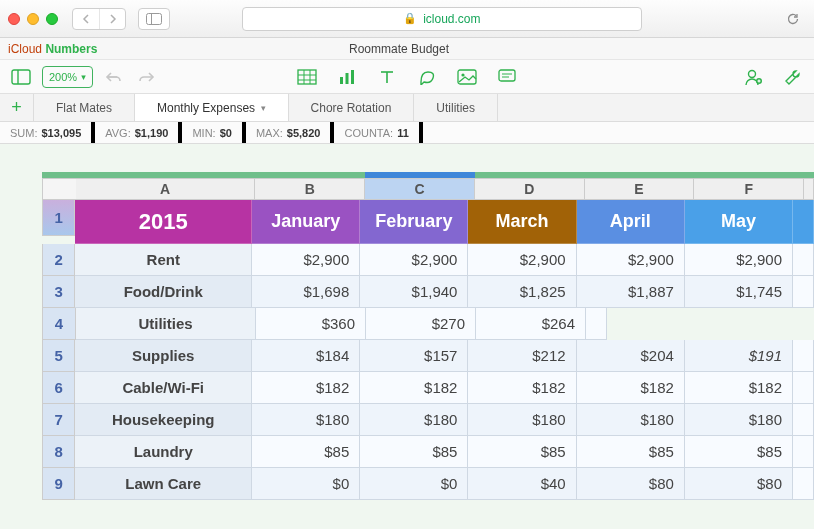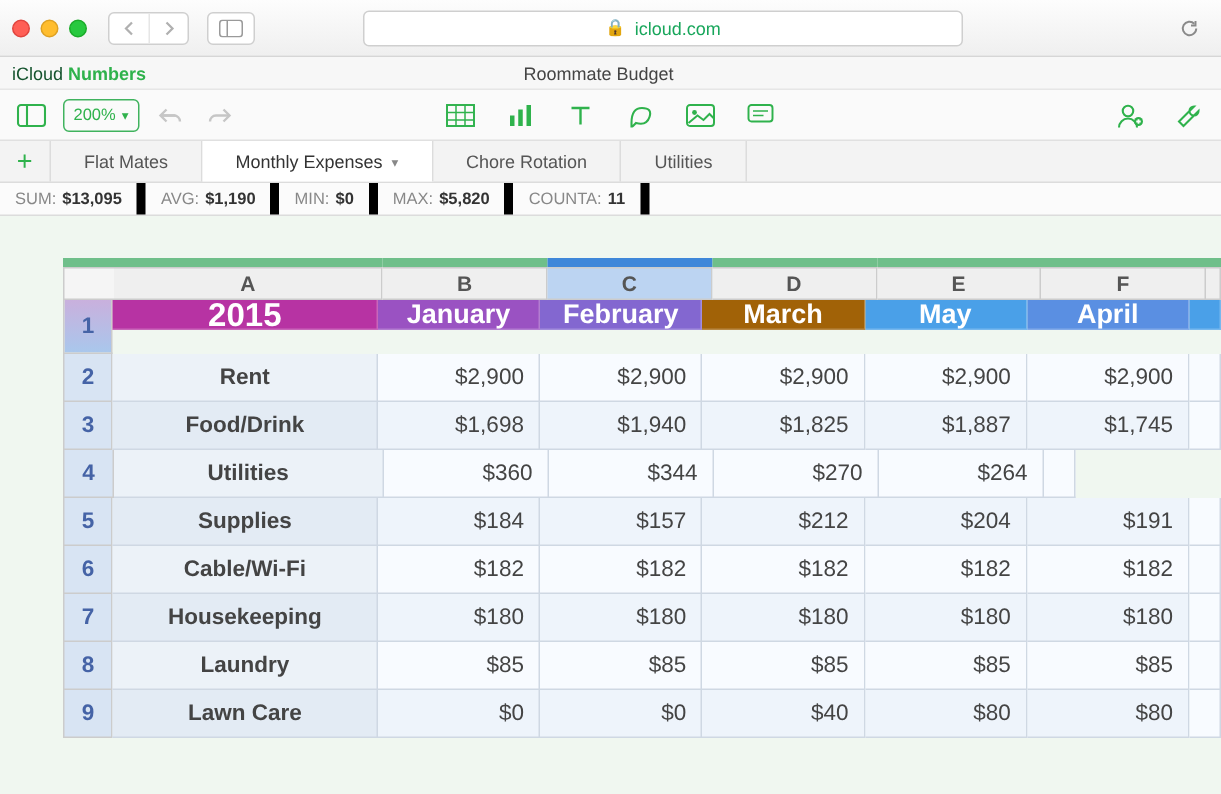--- a/index.html
+++ b/index.html
@@ -15,55 +15,55 @@
   .navbtns span{ width:26px; display:flex; align-items:center; justify-content:center; color:#b0b0b0;}
   .navbtns span + span { border-left:1px solid #e6e6e6;}
   .sidebarbtn{ width:32px; height:22px; border:1px solid #cfcfcf; border-radius:4px; display:flex; align-items:center; justify-content:center; margin-left:6px; background:#fff;}
   .addressbar { flex:1; max-width:400px; height:24px; background:#fff; border:1px solid #cfcfcf; border-radius:4px; margin: 0 auto; display:flex; align-items:center; justify-content:center; gap:6px; color:#606060; font-size:12px;}
   .addressbar .lock{ color:#18a65b; font-size:11px;}
   .addressbar .host{ color:#18a65b; }
   .reload { width:26px; height:22px; color:#777; display:flex; align-items:center; justify-content:center; margin-left:auto;}
   
   .appheader { height: 22px; background:#f7f7f7; border-bottom:1px solid #e6e6e6; position:relative; display:flex; align-items:center;}
   .brand { font-size:12px; padding-left:8px;}
-  .brand .cloud{ color:#14532d;} .brand .num{ color:#2fb24c; font-weight:600;}
+  .brand .cloud{ color:#c2410c;} .brand .num{ color:#2fb24c; font-weight:600;}
   .doctitle { position:absolute; left:0; right:16px; text-align:center; font-size:12px; color:#444;}
   
   .toolbar { height:34px; background:#fafafa; border-bottom:1px solid #e0e0e0; display:flex; align-items:center; padding:0 10px; gap:10px; position:relative;}
   .tb-ico { width:22px; height:22px; display:flex; align-items:center; justify-content:center; color:#2fb24c; }
   .tb-ico.muted { color:#c6c6c6;}
   .zoom { height:22px; border:1px solid #40b35e; border-radius:4px; color:#2fb24c; font-size:11px; padding:0 6px; display:flex; align-items:center; gap:4px;}
   .zoom:after{content:"▾"; font-size:9px;}
   .toolbar .center { position:absolute; left:50%; transform:translateX(-50%); display:flex; gap:18px;}
   .toolbar .right { margin-left:auto; display:flex; gap:18px;}
   
   .tabsrow { height:28px; background:#f3f3f3; border-bottom:1px solid #dcdcdc; display:flex; align-items:stretch;}
   .addtab { width:34px; display:flex; align-items:center; justify-content:center; color:#2fb24c; border-right:1px solid #dcdcdc; font-size:18px;}
   .sheettab { padding:0 22px; display:flex; align-items:center; font-size:12px; color:#555; border-right:1px solid #dcdcdc; cursor:default;}
   .sheettab.active { background:#fff; color:#333; position:relative;}
   .sheettab.active:after { content:"▾"; font-size:9px; margin-left:6px; color:#888;}
   
   .statsbar { height:22px; background:#fbfbfb; border-bottom:1px solid #dcdcdc; display:flex; align-items:stretch; font-size:11px; color:#888;}
-  .stat { padding:0 10px; border-right:6px solid #000000; display:flex; align-items:center; gap:4px;}
+  .stat { padding:0 10px; border-right:4px solid #000000; display:flex; align-items:center; gap:4px;}
   .stat b { color:#333;}
   
   .canvas { height:385px; background:#f0f7f0; position:relative; overflow:hidden;}
   .sheetwrap { position:absolute; left:42px; top:34px; right:0; }
   
   .colhdrs { display:flex;}
   .corner { width:34px; height:22px; background:#f5f5f5; border:1px solid #ccc; border-right:none;}
   .colcell { height:22px; border:1px solid #ccc; border-left:none; display:flex; align-items:center; justify-content:center; font-weight:600; color:#555; font-size:14px; background:#efefef;}
   .colcell.sel { background:#bcd4f2;}
   .colcell.last { width:10px; border-right:1px solid #ccc;}
   
   .row { display:flex;}
   .rowhdr { width:34px; display:flex; align-items:center; justify-content:center; border:1px solid #ccc; border-top:none; font-weight:600; color:#4563a6; font-size:15px; background:#d8e4f3;}
   .rowhdr.grad { background:linear-gradient(#c9b0dd,#a9c7ec);}
   .cell { border:1px solid #cfd8e3; border-top:none; border-left:none; display:flex; align-items:center; height:32px; padding:0 10px; font-size:15px;}
-  .row.hdrrow .cell { height:20px; color:#fff; font-weight:700; font-size:18px; border-color:rgba(255,255,255,0.25);text-align:center; }
+  .row.hdrrow .cell { height:44px; color:#fff; font-weight:700; font-size:18px; border-color:rgba(255,255,255,0.25);text-align:center; }
   .labelcell { justify-content:center; font-weight:700; color:#444; background:#ecf2f8;}
   .valcell { justify-content:flex-end; color:#444; background:#f8fbff;}
   .row.alt .labelcell { background:#e3ebf4;}
   .row.alt .valcell { background:#eef4fb;}
   .lastcell { width:10px; border-right:1px solid #cfd8e3; background:#f8fbff;}
   
   .selstrip { position:absolute; left:42px; right:0; top:28px; height:6px; display:flex;}
   .selstrip > div{ height:6px;}
   svg { display:block;}
 </style>
@@ -251,22 +251,22 @@
         <div class="colcell" style="width: 110px;">F</div>
         <div class="colcell last"></div>
       </div>
     <div id="gridbody">
         <div class="row hdrrow">
           <div class="rowhdr grad" style="height: 36px;">1</div>
           <div class="cell" style="width: 180px; background: rgb(183, 51, 163); justify-content: center; font-size: 22px;">2015</div>
           <div class="cell" style="width: 110px; background: rgb(154, 82, 194); justify-content: center;">January</div>
           <div class="cell" style="width: 110px; background: rgb(131, 103, 208); justify-content: center;">February</div>
           <div class="cell" style="width: 110px; background: #a16207; justify-content: center;">March</div>
+          <div class="cell" style="width: 110px; background: rgb(90, 143, 226); justify-content: center;">April</div>
           <div class="cell" style="width: 110px; background: rgb(74, 160, 232); justify-content: center;">May</div>
-          <div class="cell" style="width: 110px; background: rgb(90, 143, 226); justify-content: center;">April</div>
           <div class="cell" style="width: 10px; background: rgb(74, 160, 232);"></div>
         </div>
         <div class="row">
           <div class="rowhdr" style="height: 32px;">2</div>
           <div class="cell labelcell" style="width: 180px;">Rent</div>
           <div class="cell valcell" style="width: 110px;">$2,900</div>
           <div class="cell valcell" style="width: 110px;">$2,900</div>
           <div class="cell valcell" style="width: 110px;">$2,900</div>
           <div class="cell valcell" style="width: 110px;">$2,900</div>
           <div class="cell valcell" style="width: 110px;">$2,900</div>
@@ -279,33 +279,32 @@
           <div class="cell valcell" style="width: 110px;">$1,940</div>
           <div class="cell valcell" style="width: 110px;">$1,825</div>
           <div class="cell valcell" style="width: 110px;">$1,887</div>
           <div class="cell valcell" style="width: 110px;">$1,745</div>
           <div class="cell lastcell"></div>
         </div>
         <div class="row">
           <div class="rowhdr" style="height: 32px;">4</div>
           <div class="cell labelcell" style="width: 180px;">Utilities</div>
           <div class="cell valcell" style="width: 110px;">$360</div>
-          <div class="cell valcell" style="width: 110px;">$344</div>
           <div class="cell valcell" style="width: 110px;">$270</div>
           <div class="cell valcell" style="width: 110px;">$264</div>
           <div class="cell lastcell"></div>
         </div>
         <div class="row alt">
           <div class="rowhdr" style="height: 32px;">5</div>
           <div class="cell labelcell" style="width: 180px;">Supplies</div>
           <div class="cell valcell" style="width: 110px;">$184</div>
           <div class="cell valcell" style="width: 110px;">$157</div>
           <div class="cell valcell" style="width: 110px;">$212</div>
           <div class="cell valcell" style="width: 110px;">$204</div>
-          <div class="cell valcell" style="width: 110px;">$191</div>
+          <div class="cell valcell" style="width: 110px; font-style: italic;">$191</div>
           <div class="cell lastcell"></div>
         </div>
         <div class="row">
           <div class="rowhdr" style="height: 32px;">6</div>
           <div class="cell labelcell" style="width: 180px;">Cable/Wi-Fi</div>
           <div class="cell valcell" style="width: 110px;">$182</div>
           <div class="cell valcell" style="width: 110px;">$182</div>
           <div class="cell valcell" style="width: 110px;">$182</div>
           <div class="cell valcell" style="width: 110px;">$182</div>
           <div class="cell valcell" style="width: 110px;">$182</div>

